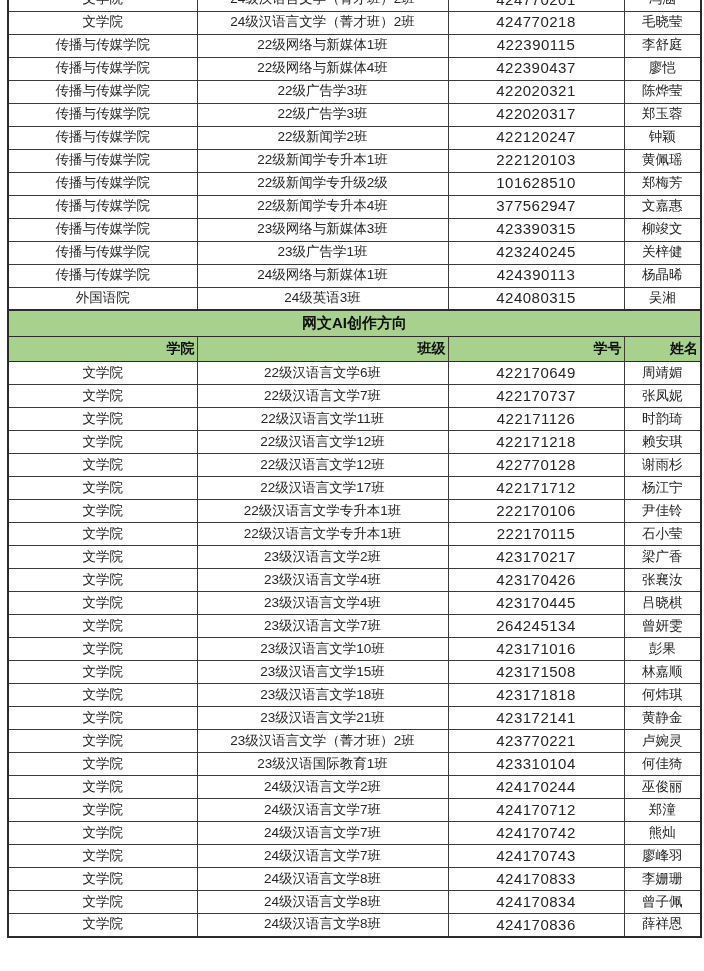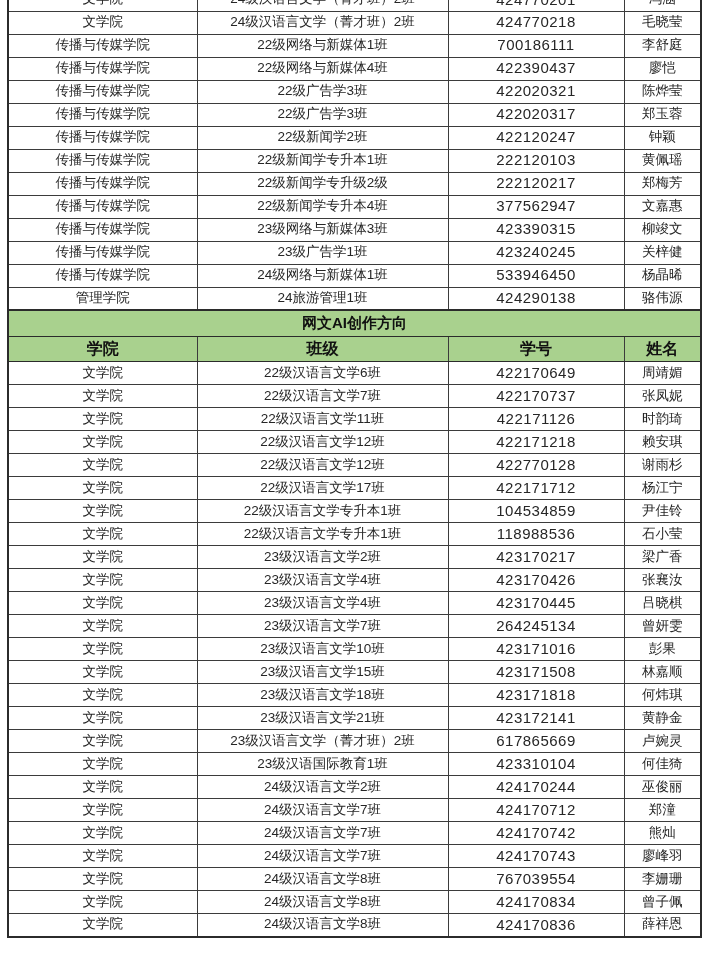--- a/index.html
+++ b/index.html
@@ -46,24 +46,25 @@
     font-size: 15px;
     color: #111111;
     border-top: 2px solid var(--border-dark, #2b2b2b);
     border-bottom: 1.5px solid var(--border-dark, #2b2b2b);
     height: 25px;
     text-align: center;
   }
   tr.col-header-row th {
     background: var(--green, #a9d18e);
     font-weight: bold;
-    font-size: 16px;
+    font-size: 14px;
     color: #111111;
     border-bottom: 1.5px solid var(--border-dark, #2b2b2b);
     height: 24px;
+    text-align: right;
   }
 </style>
 </head>
 <body>
 
 <div id="sheet">
   <table>
     <colgroup>
       <col class="c0">
         <col class="c1">
@@ -79,21 +80,21 @@
         </tr>
         <tr>
           <td class="c0">文学院</td>
           <td class="c1">24级汉语言文学（菁才班）2班</td>
           <td class="c2">424770218</td>
           <td class="c3">毛晓莹</td>
         </tr>
         <tr>
           <td class="c0">传播与传媒学院</td>
           <td class="c1">22级网络与新媒体1班</td>
-          <td class="c2">700186111</td>
+          <td class="c2">422390115</td>
           <td class="c3">李舒庭</td>
         </tr>
         <tr>
           <td class="c0">传播与传媒学院</td>
           <td class="c1">22级网络与新媒体4班</td>
           <td class="c2">422390437</td>
           <td class="c3">廖恺</td>
         </tr>
         <tr>
           <td class="c0">传播与传媒学院</td>
@@ -115,21 +116,21 @@
         </tr>
         <tr>
           <td class="c0">传播与传媒学院</td>
           <td class="c1">22级新闻学专升本1班</td>
           <td class="c2">222120103</td>
           <td class="c3">黄佩瑶</td>
         </tr>
         <tr>
           <td class="c0">传播与传媒学院</td>
           <td class="c1">22级新闻学专升级2级</td>
-          <td class="c2">222120217</td>
+          <td class="c2">101628510</td>
           <td class="c3">郑梅芳</td>
         </tr>
         <tr>
           <td class="c0">传播与传媒学院</td>
           <td class="c1">22级新闻学专升本4班</td>
           <td class="c2">377562947</td>
           <td class="c3">文嘉惠</td>
         </tr>
         <tr>
           <td class="c0">传播与传媒学院</td>
@@ -139,28 +140,28 @@
         </tr>
         <tr>
           <td class="c0">传播与传媒学院</td>
           <td class="c1">23级广告学1班</td>
           <td class="c2">423240245</td>
           <td class="c3">关梓健</td>
         </tr>
         <tr>
           <td class="c0">传播与传媒学院</td>
           <td class="c1">24级网络与新媒体1班</td>
-          <td class="c2">533946450</td>
+          <td class="c2">424390113</td>
           <td class="c3">杨晶晞</td>
         </tr>
         <tr>
-          <td class="c0">管理学院</td>
-          <td class="c1">24旅游管理1班</td>
-          <td class="c2">424290138</td>
-          <td class="c3">骆伟源</td>
+          <td class="c0">外国语院</td>
+          <td class="c1">24级英语3班</td>
+          <td class="c2">424080315</td>
+          <td class="c3">吴湘</td>
         </tr>
       </tbody>
     <tbody>
       <tr class="section-title-row">
         <th colspan="4">网文AI创作方向</th>
       </tr>
       <tr class="col-header-row">
         <th class="c0">学院</th>
         <th class="c1">班级</th>
         <th class="c2">学号</th>
@@ -200,27 +201,27 @@
         </tr>
         <tr>
           <td class="c0">文学院</td>
           <td class="c1">22级汉语言文学17班</td>
           <td class="c2">422171712</td>
           <td class="c3">杨江宁</td>
         </tr>
         <tr>
           <td class="c0">文学院</td>
           <td class="c1">22级汉语言文学专升本1班</td>
-          <td class="c2">104534859</td>
+          <td class="c2">222170106</td>
           <td class="c3">尹佳铃</td>
         </tr>
         <tr>
           <td class="c0">文学院</td>
           <td class="c1">22级汉语言文学专升本1班</td>
-          <td class="c2">118988536</td>
+          <td class="c2">222170115</td>
           <td class="c3">石小莹</td>
         </tr>
         <tr>
           <td class="c0">文学院</td>
           <td class="c1">23级汉语言文学2班</td>
           <td class="c2">423170217</td>
           <td class="c3">梁广香</td>
         </tr>
         <tr>
           <td class="c0">文学院</td>
@@ -260,21 +261,21 @@
         </tr>
         <tr>
           <td class="c0">文学院</td>
           <td class="c1">23级汉语言文学21班</td>
           <td class="c2">423172141</td>
           <td class="c3">黄静金</td>
         </tr>
         <tr>
           <td class="c0">文学院</td>
           <td class="c1">23级汉语言文学（菁才班）2班</td>
-          <td class="c2">617865669</td>
+          <td class="c2">423770221</td>
           <td class="c3">卢婉灵</td>
         </tr>
         <tr>
           <td class="c0">文学院</td>
           <td class="c1">23级汉语国际教育1班</td>
           <td class="c2">423310104</td>
           <td class="c3">何佳猗</td>
         </tr>
         <tr>
           <td class="c0">文学院</td>
@@ -296,21 +297,21 @@
         </tr>
         <tr>
           <td class="c0">文学院</td>
           <td class="c1">24级汉语言文学7班</td>
           <td class="c2">424170743</td>
           <td class="c3">廖峰羽</td>
         </tr>
         <tr>
           <td class="c0">文学院</td>
           <td class="c1">24级汉语言文学8班</td>
-          <td class="c2">767039554</td>
+          <td class="c2">424170833</td>
           <td class="c3">李姗珊</td>
         </tr>
         <tr>
           <td class="c0">文学院</td>
           <td class="c1">24级汉语言文学8班</td>
           <td class="c2">424170834</td>
           <td class="c3">曾子佩</td>
         </tr>
         <tr>
           <td class="c0">文学院</td>

